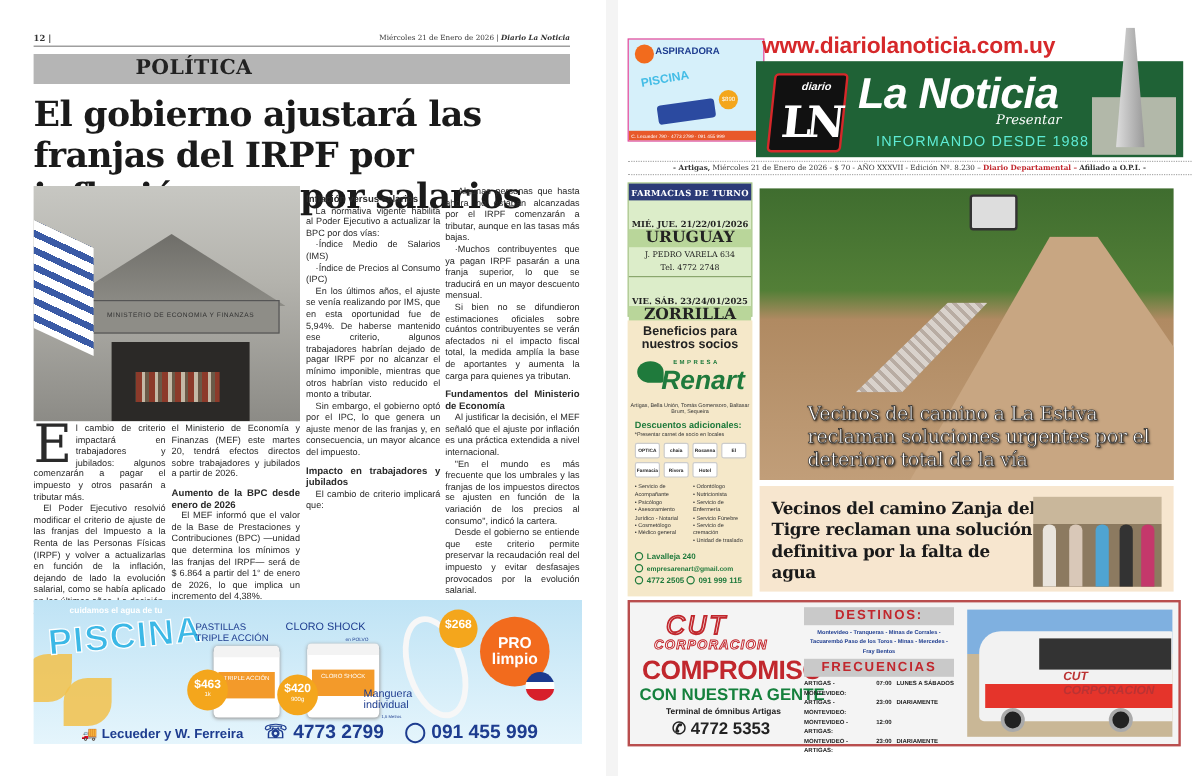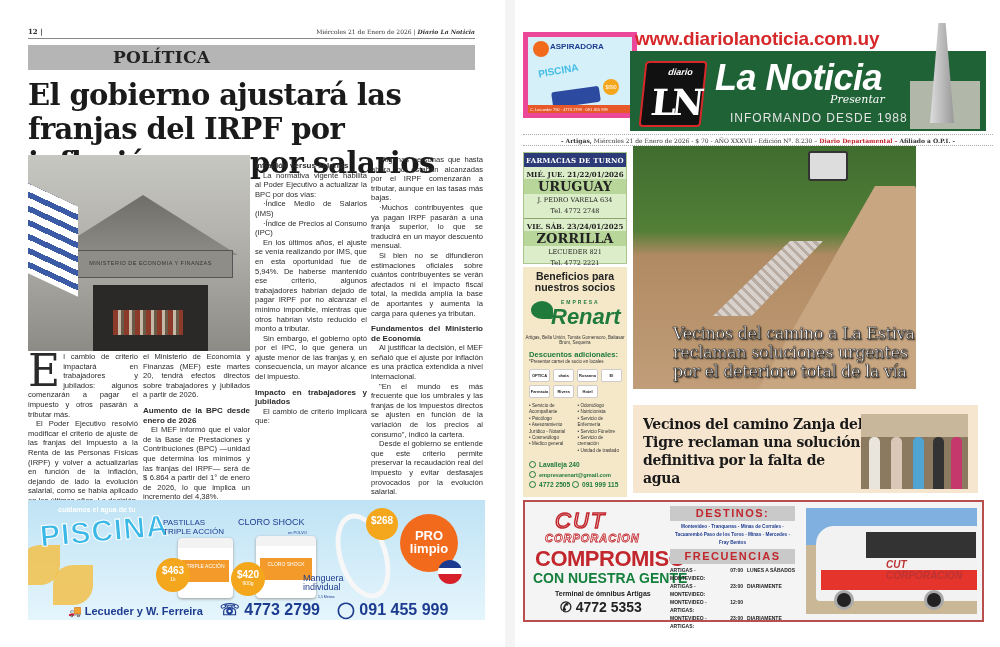--- a/index.html
+++ b/index.html
@@ -44,67 +44,67 @@
 .ad1 .tub .lbl{position:absolute;left:4px;right:4px;top:12px;height:22px;background:#f39a2a;font-size:5px;color:#fff;text-align:center;padding-top:3px}
 .ad1 .price{position:absolute;width:34px;height:34px;border-radius:50%;background:#f4a61c;color:#fff;font-weight:bold;font-size:10px;text-align:center;padding-top:8px;line-height:9px}
 .ad1 .price small{display:block;font-size:5px;font-weight:normal}
 .ad1 .hose{position:absolute;left:310px;top:12px;width:50px;height:88px;border:5px solid #f7f7f7;border-radius:50%;transform:rotate(-18deg)}
 .ad1 .pro{position:absolute;left:372px;top:14px;width:58px;height:58px;border-radius:50%;background:#f26b1d;color:#fff;font-weight:bold;font-size:13px;line-height:13px;text-align:center;padding-top:15px}
 .ad1 .flagc{position:absolute;left:410px;top:60px;width:24px;height:24px;border-radius:50%;background:linear-gradient(180deg,#1b3a8f 0 35%,#fff 35% 60%,#d71f2b 60%)}
 .ad1 .foot{position:absolute;left:40px;top:100px;font-weight:bold;color:#1d3c8f;font-size:11px;white-space:nowrap}
 .ad1 .foot .big{font-size:16px;margin-left:14px}
 
 
-.ad2{position:absolute;left:8px;top:32px;width:114px;height:86px;background:#d6f0fa;border:5px solid #ec4899;overflow:hidden}
+.ad2{position:absolute;left:8px;top:32px;width:114px;height:86px;background:#d6f0fa;border:1px solid #ec4899;overflow:hidden}
 .ad2 .t1{position:absolute;left:22px;top:5px;font-size:8px;font-weight:bold;color:#1d3c8f}
 .ad2 .t2{position:absolute;left:10px;top:28px;font-size:10px;font-weight:bold;color:#44bde6;transform:rotate(-10deg)}
 .ad2 .badge{position:absolute;left:5px;top:4px;width:16px;height:16px;border-radius:50%;background:#f26b1d}
 .ad2 .vac{position:absolute;left:24px;top:52px;width:48px;height:16px;background:#2b4aa0;border-radius:3px;transform:rotate(-8deg)}
 .ad2 .pr{position:absolute;left:75px;top:42px;width:16px;height:16px;border-radius:50%;background:#f4a61c;font-size:5px;color:#fff;text-align:center;line-height:16px}
 .ad2 .bar{position:absolute;left:0;bottom:0;width:100%;height:8px;background:#e8592a;font-size:4px;color:#fff;padding:2px}
 
 .url{position:absolute;left:120px;top:28px;font-size:19px;font-weight:bold;color:#d6282a;letter-spacing:-.2px}
 .mast{position:absolute;left:115px;top:51px;width:356px;height:80px;background:#1f6236}
 .mast .ln{position:absolute;left:12px;top:10px;width:62px;height:66px;background:#111;border:2px solid #d6282a;border-radius:4px;transform:skewX(-6deg)}
 .mast .ln .d{position:absolute;left:22px;top:4px;font-size:9px;color:#fff;font-style:italic;font-weight:bold}
 .mast .ln .l{position:absolute;left:8px;top:18px;font-family:"DejaVu Serif",serif;font-size:36px;font-weight:bold;color:#fff;letter-spacing:-5px}
 .mast .name{position:absolute;left:85px;top:6px;font-size:36px;font-weight:bold;font-style:italic;color:#fff;letter-spacing:-.5px}
 .mast .sub{position:absolute;left:200px;top:42px;font-family:"DejaVu Serif",serif;font-style:italic;font-size:11px;color:#fff}
-.mast .since{position:absolute;left:100px;top:60px;font-size:12px;color:#e5e5e5;letter-spacing:1px}
+.mast .since{position:absolute;left:100px;top:60px;font-size:12px;color:#5eead4;letter-spacing:1px}
 .mast .obelisk{position:absolute;left:300px;top:-28px;width:24px;height:100px;background:linear-gradient(90deg,#ddd,#999);clip-path:polygon(35% 0,65% 0,100% 100%,0 100%)}
 .mast .monument{position:absolute;left:280px;top:30px;width:70px;height:48px;background:#ccc8bd;opacity:.85}
 
 .infoline{position:absolute;left:8px;top:134px;width:470px;height:12px;border-top:1px dotted #aaa;border-bottom:1px dotted #aaa;font-family:"DejaVu Serif",serif;font-size:6px;color:#333;text-align:center;padding-top:2px;white-space:nowrap}
 .infoline b{font-weight:bold}
 .infoline .red{color:#c1272d;font-weight:bold}
 
 .farm{position:absolute;left:8px;top:152px;width:104px;height:112px;background:#dcedc9;border:1px solid #aac58e}
 .farm .ft{height:14px;background:#2c3b78;color:#fff;font-family:"DejaVu Serif",serif;font-weight:bold;font-size:7px;text-align:center;padding-top:3px;letter-spacing:.2px}
 .farm .row{font-family:"DejaVu Serif",serif;text-align:center;color:#222}
-.farm .date{font-size:7px;font-weight:bold;padding-top:3px}
+.farm .date{font-size:7px;font-weight:bold;padding-top:15px}
 .farm .pharm{font-size:13px;font-weight:bold;background:#b9d69a;line-height:15px}
 .farm .addr{font-size:6.5px;padding-top:2px;line-height:9px}
 .farm .sep{border-top:1px solid #8aa76d;margin:2px 0 0}
 
 .socios{position:absolute;left:8px;top:267px;width:104px;height:230px;background:#f5e8c9;overflow:hidden}
 .socios .h{font-weight:bold;font-size:10.5px;line-height:11px;text-align:center;padding-top:4px;color:#222}
 .socios .logo{margin:6px 0 0 8px;height:34px;position:relative}
 .socios .logo .em{position:absolute;left:30px;top:0;font-size:5px;color:#1f7a3c;font-weight:bold;letter-spacing:2px}
 .socios .logo .rn{position:absolute;left:20px;top:5px;font-size:22px;font-weight:bold;font-style:italic;color:#1f7a3c}
 .socios .logo .bird{position:absolute;left:0;top:2px;width:22px;height:18px;background:#1f7a3c;border-radius:50% 50% 10% 50%}
 .socios .loc{font-size:4.5px;text-align:center;color:#333;margin-top:2px}
 .socios .da{font-size:7.6px;font-weight:bold;color:#1f7a3c;margin:5px 0 0 6px}
 .socios .dn{font-size:4.5px;margin-left:6px;color:#333}
 .socios .brands{display:flex;flex-wrap:wrap;gap:3px;margin:5px 4px 0 6px}
 .socios .brand{width:21px;height:13px;background:#fff;border:1px solid #ccc;border-radius:2px;font-size:4px;text-align:center;font-weight:bold;line-height:12px;overflow:hidden}
 .socios .svc{display:grid;grid-template-columns:1fr 1fr;gap:0 3px;margin:5px 4px 0 6px;font-size:4.6px;line-height:6.4px;color:#333}
 .socios .contact{margin:6px 0 0 6px;font-size:6.6px;font-weight:bold;color:#1f7a3c;line-height:10px}
 .socios .contact .i{display:inline-block;width:7px;height:7px;border-radius:50%;border:1px solid #1f7a3c;margin-right:3px;vertical-align:-1px}
 
-.photo2{position:absolute;left:118px;top:146px;width:283px;height:243px;overflow:hidden;background:linear-gradient(180deg,#3f6d2f 0%,#537f37 35%,#b08a62 45%,#c19e79 100%)}
+.photo2{position:absolute;left:118px;top:157px;width:345px;height:243px;overflow:hidden;background:linear-gradient(180deg,#3f6d2f 0%,#537f37 35%,#b08a62 45%,#c19e79 100%)}
 .photo2 .road{position:absolute;left:110px;top:40px;width:330px;height:230px;background:#c8a682;clip-path:polygon(40% 0,52% 0,100% 100%,0 100%)}
 .photo2 .truck{position:absolute;left:175px;top:5px;width:40px;height:30px;background:#ddd;border:2px solid #333;border-radius:3px}
 .photo2 .rubble{position:absolute;left:80px;top:95px;width:110px;height:75px;background:repeating-linear-gradient(45deg,#d9d2cc 0 4px,#b8aca3 4px 7px);clip-path:polygon(70% 0,100% 0,35% 100%,0 100%)}
 .photo2 .cap{position:absolute;left:40px;top:178px;font-family:"DejaVu Serif",serif;font-size:16px;line-height:19px;color:#fff;-webkit-text-stroke:.5px #222;text-shadow:1px 1px 2px #000;letter-spacing:-.3px}
 
 .zanja{position:absolute;left:118px;top:405px;width:345px;height:88px;background:#f7e6cf}
 .zanja .t{position:absolute;left:10px;top:10px;width:220px;font-family:"DejaVu Serif",serif;font-weight:bold;font-size:14px;line-height:18px;color:#1a1a1a;letter-spacing:-.3px}
 .zanja .img{position:absolute;left:228px;top:9px;width:107px;height:75px;background:linear-gradient(180deg,#c9b79b 0 30%,#8c7a60 30% 100%);overflow:hidden}
 .zanja .img span{position:absolute;bottom:0;width:11px;height:52px;border-radius:5px 5px 0 0}
 

